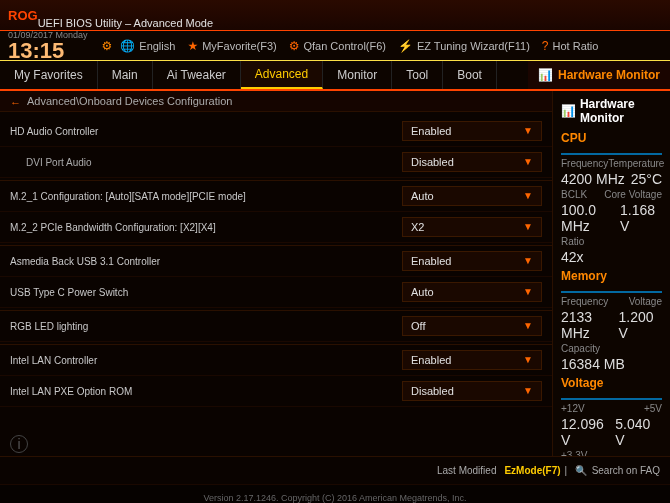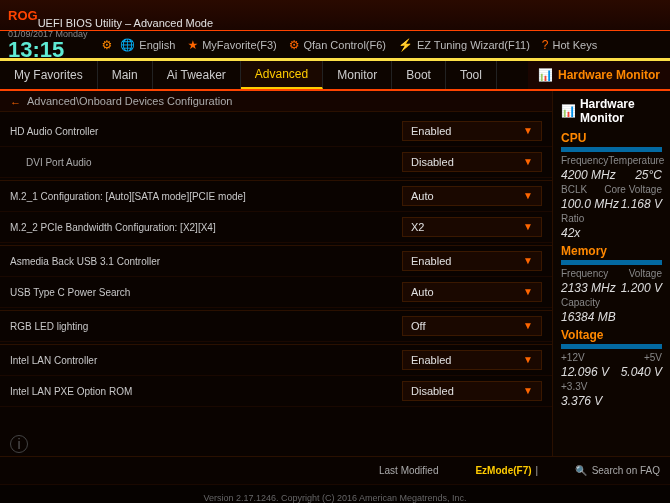--- a/index.html
+++ b/index.html
@@ -28,34 +28,34 @@
     }
     .header-title {
       color: #e0e0e0;
       font-size: 11px;
       margin-top: 16px;
     }
 
     
     .info-bar {
       background: #0d0500;
-      border-bottom: 3px solid #fde047;
+      border-bottom: 1px solid #fde047;
       padding: 2px 8px;
       display: flex;
       align-items: center;
       gap: 8px;
       height: 30px;
     }
     .date-time-block {
       display: flex;
       flex-direction: column;
       margin-right: 6px;
     }
     .date-text { font-size: 9px; color: #888; }
-    .time-text { font-size: 22px; color: #5eead4; font-weight: bold; line-height: 1; }
+    .time-text { font-size: 22px; color: #fdba74; font-weight: bold; line-height: 1; }
     .info-items {
       display: flex;
       align-items: center;
       gap: 12px;
       flex: 1;
     }
     .info-item {
       display: flex;
       align-items: center;
       gap: 4px;
@@ -178,41 +178,41 @@
       display: flex;
       align-items: center;
       gap: 4px;
     }
 
     .hw-section-title {
       color: #ff8800;
       font-size: 12px;
       font-weight: bold;
       margin: 4px 0 3px 0;
-      border-bottom: 5px solid #0369a1;
-      padding-bottom: 2px;
+      border-bottom: 2px solid #0369a1;
+      padding-bottom: 8px;
     }
     .hw-row {
       display: flex;
       justify-content: space-between;
       margin-bottom: 2px;
     }
     .hw-label { color: #888; font-size: 10px; }
-    .hw-value { color: #ddd; font-size: 12px; font-style: italic; }
+    .hw-value { color: #ddd; font-size: 14px; }
 
     
     .bottom-bar {
       background: #0a0300;
       border-top: 1px solid #2a1000;
       height: 28px;
       display: flex;
       align-items: center;
       justify-content: flex-end;
       padding: 0 10px;
-      gap: 37px;
+      gap: 8px;
     }
     .bottom-item {
       color: #aaa;
       font-size: 10px;
       display: flex;
       align-items: center;
       gap: 4px;
     }
     .bottom-key {
       color: #ffcc00;
@@ -274,33 +274,33 @@
     <div class="info-item">
       <span class="icon">⚙</span>
       <span>Qfan Control(F6)</span>
     </div>
     <div class="info-item">
       <span class="icon">⚡</span>
       <span>EZ Tuning Wizard(F11)</span>
     </div>
     <div class="info-item">
       <span class="icon">?</span>
-      <span>Hot Keys</span>
+      <span>Hot Ratio</span>
     </div>
   </div>
 </div>
 
 <div class="nav-bar">
   <div class="nav-item">My Favorites</div>
   <div class="nav-item">Main</div>
   <div class="nav-item">Ai Tweaker</div>
   <div class="nav-item active">Advanced</div>
   <div class="nav-item">Monitor</div>
+  <div class="nav-item">Tool</div>
   <div class="nav-item">Boot</div>
-  <div class="nav-item">Tool</div>
   <div class="nav-right">
     <span class="nav-right-icon">📊</span>
     <span>Hardware Monitor</span>
   </div>
 </div>
 
 <div class="main-content" style="height: 365px;">
 
   <div class="left-panel">
     <div class="breadcrumb-bar">
@@ -344,21 +344,21 @@
 
       <div class="setting-row section-gap">
         <span class="setting-label">Asmedia Back USB 3.1 Controller</span>
         <div class="setting-value">
           <span>Enabled</span>
           <span class="dropdown-arrow">▼</span>
         </div>
       </div>
 
       <div class="setting-row">
-        <span class="setting-label">USB Type C Power Search</span>
+        <span class="setting-label">USB Type C Power Switch</span>
         <div class="setting-value">
           <span>Auto</span>
           <span class="dropdown-arrow">▼</span>
         </div>
       </div>
 
       <div class="setting-row section-gap">
         <span class="setting-label">RGB LED lighting</span>
         <div class="setting-value">
           <span>Off</span>

